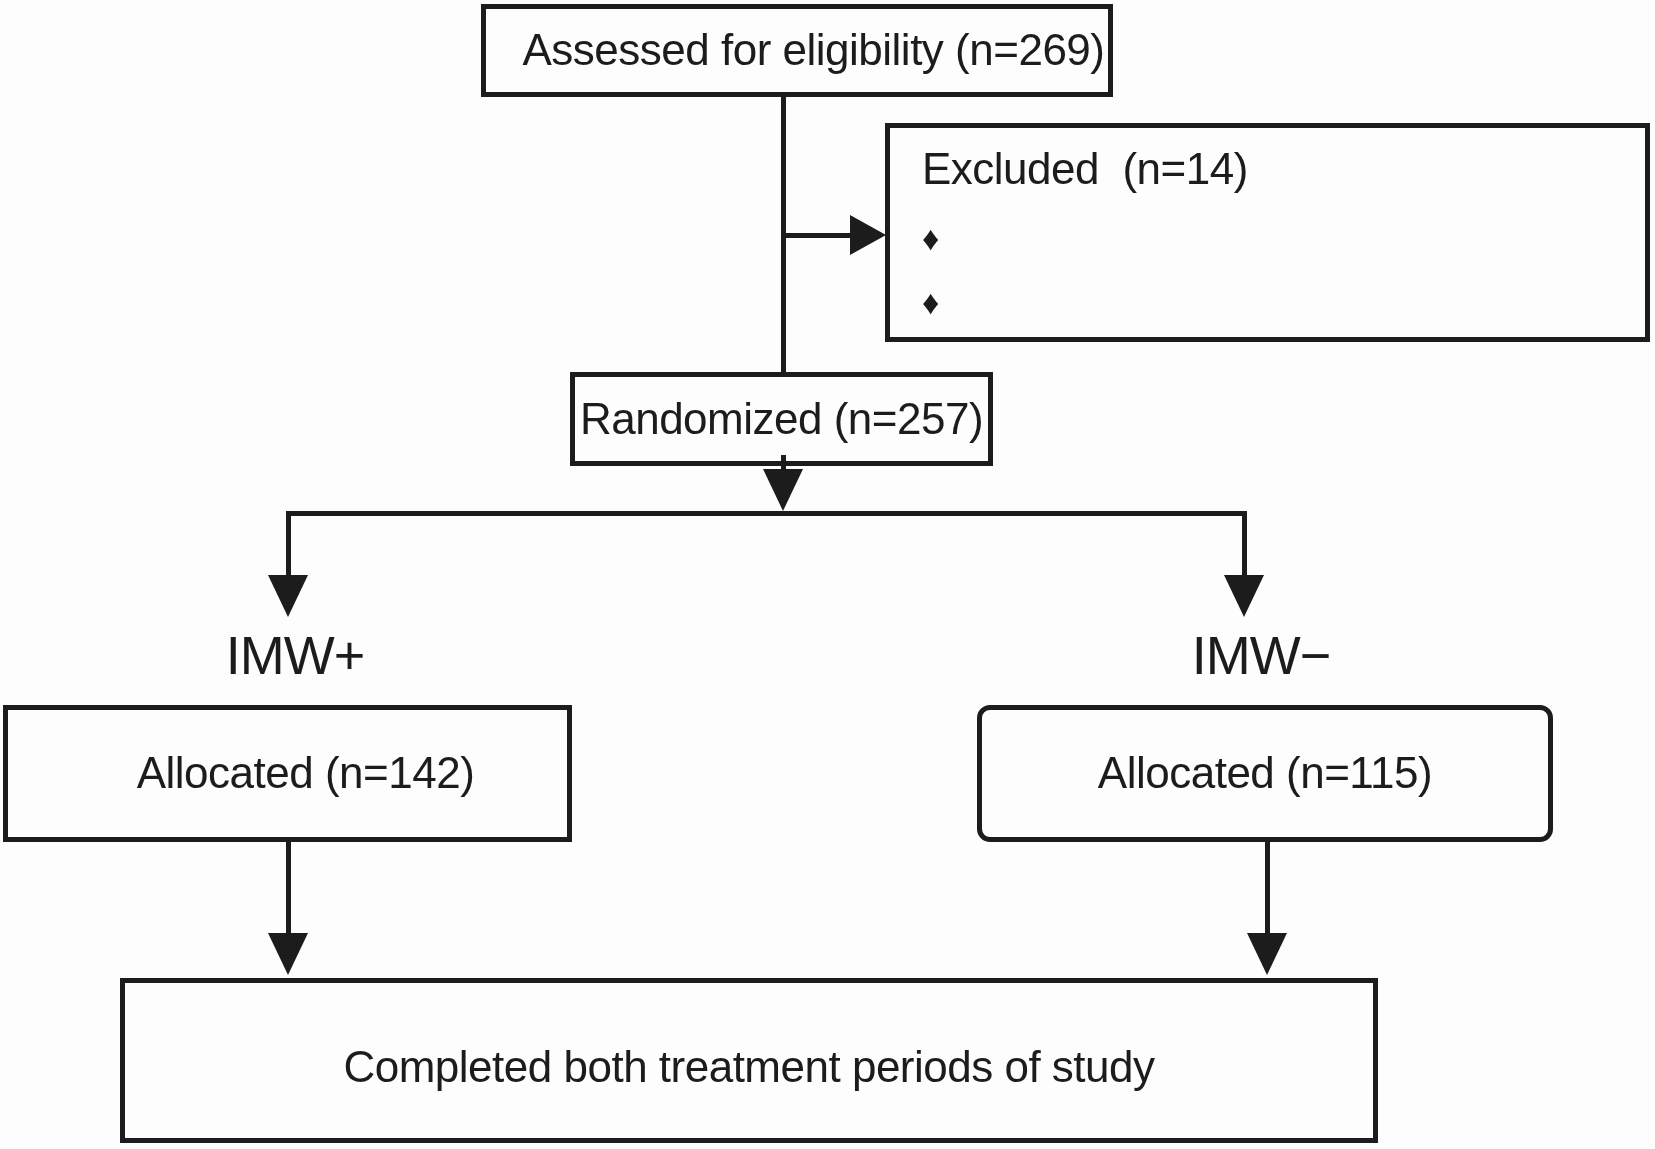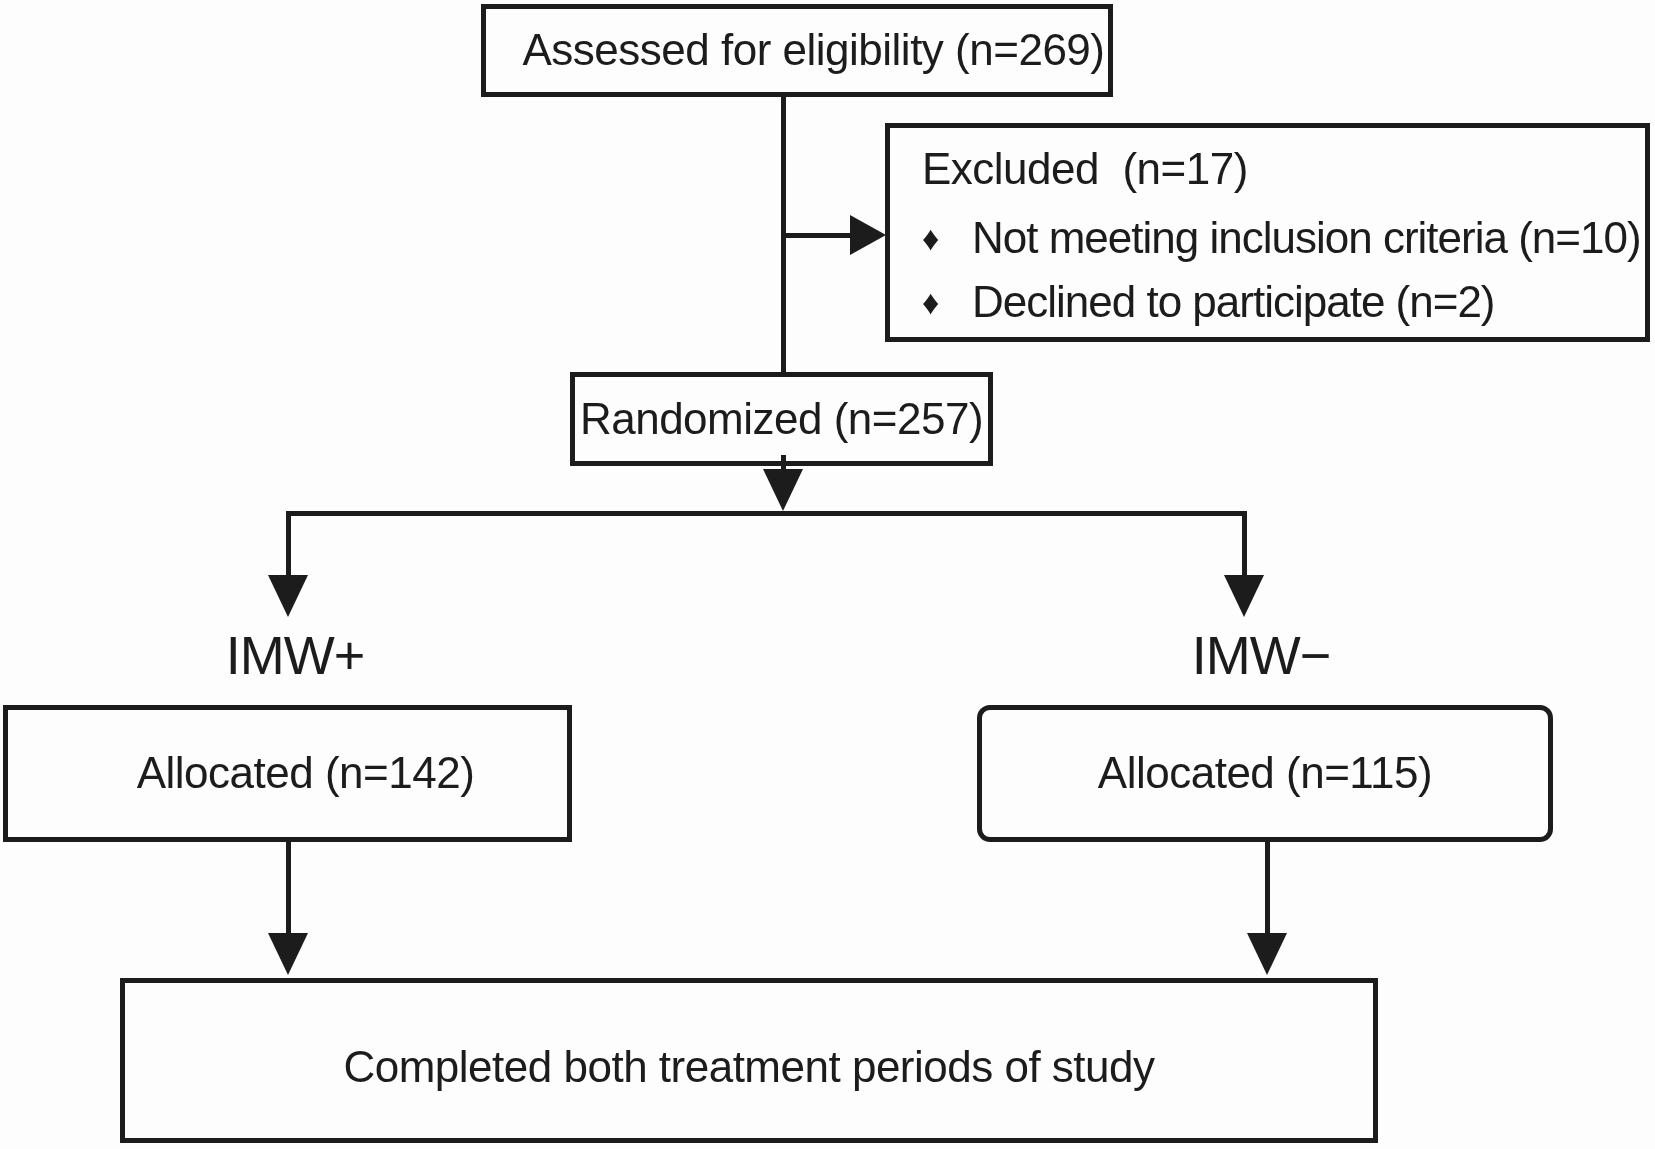--- a/index.html
+++ b/index.html
@@ -100,29 +100,27 @@
   <div class="box" style="left:481px; top:4px; width:632px; height:93px;padding-left:33px;">
     <span>Assessed for eligibility (n=269)</span>
   </div>
 
   <div class="line" style="left:781px; top:97px; width:5px; height:275px;"></div>
 
   <div class="line" style="left:785px; top:233px; width:67px; height:5px;"></div>
   <div class="arr-right" style="left:850px; top:215px;"></div>
 
   <div class="box left-align" style="left:885px; top:123px; width:765px; height:219px; padding:16px 18px 0 32px;">
-    <div class="excluded-title">Excluded  (n=17)</div>
+    <div class="excluded-title">Excluded  (n=14)</div>
     <div class="bullets">
       <div class="bullet-row">
         <span class="bullet-marker">♦</span>
-        <span class="bullet-text">Not meeting inclusion criteria (n=10)</span>
       </div>
       <div class="bullet-row">
         <span class="bullet-marker">♦</span>
-        <span class="bullet-text">Declined to participate (n=2)</span>
       </div>
     </div>
   </div>
 
   <div class="box" style="left:570px; top:372px; width:423px; height:94px;">
     <span>Randomized (n=257)</span>
   </div>
 
   <div class="line" style="left:781px; top:455px; width:5px; height:16px;"></div>
   <div class="arr-down" style="left:763px; top:469px;"></div>

